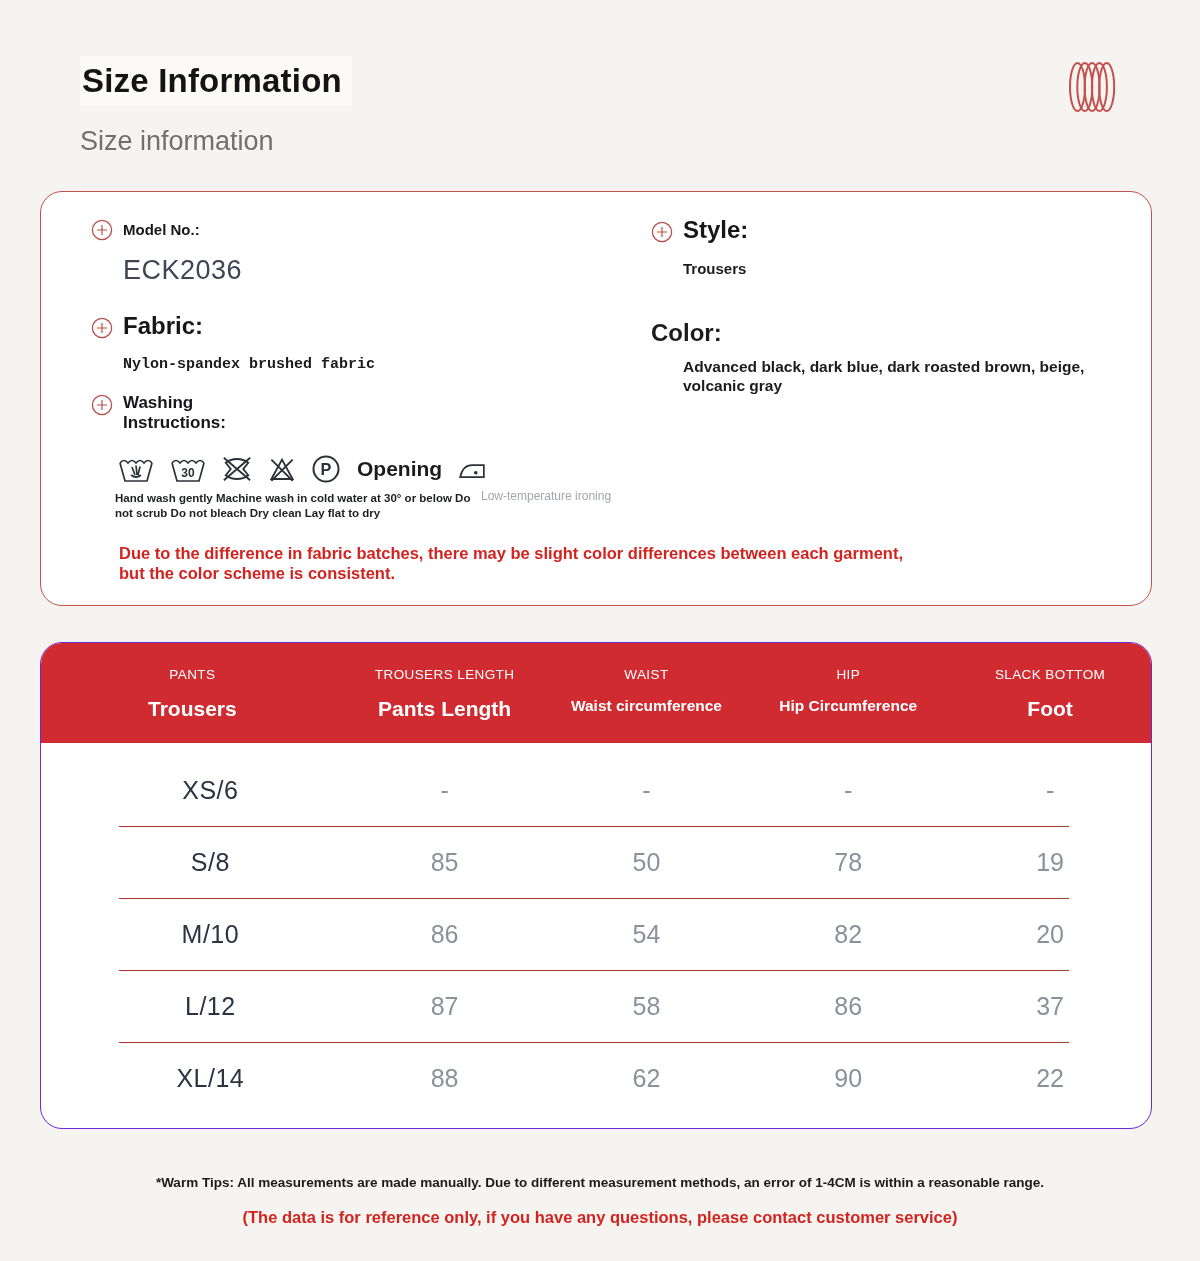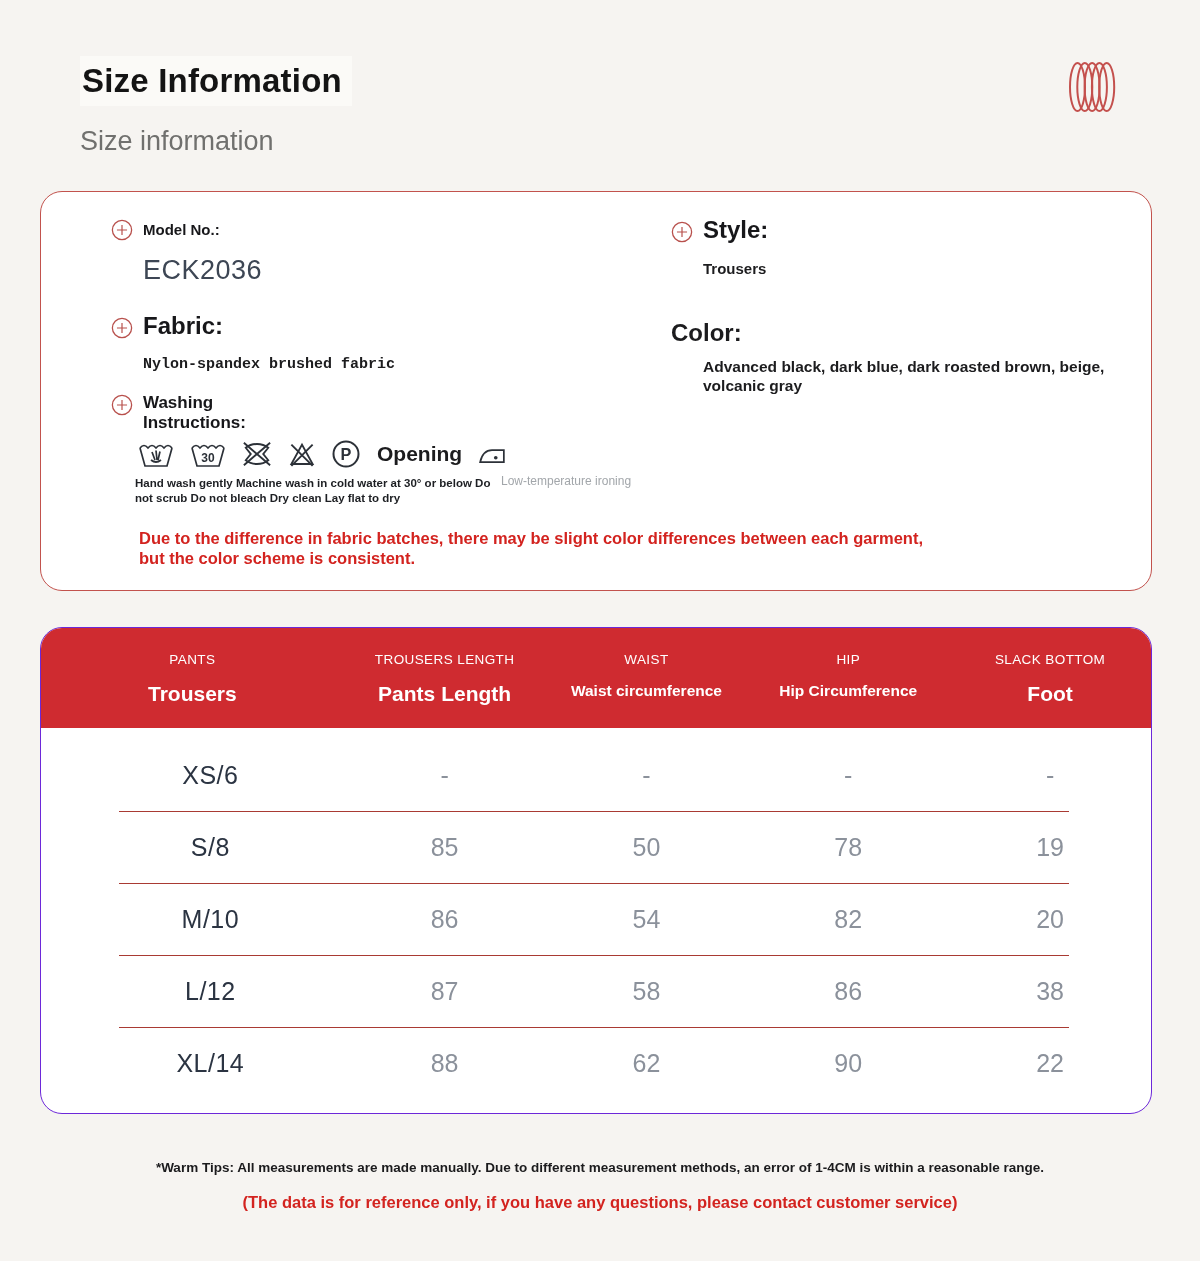--- a/index.html
+++ b/index.html
@@ -23,41 +23,41 @@
   }
   .page-subtitle { margin-top:20px; font-size:27px; color:#70706e; }
   .brand-logo { position:absolute; top:56px; right:84px; }
 
   
   .info-card {
     margin:34px 48px 0 40px;
     background:#ffffff;
     border:1px solid #c2524d;
     border-radius:22px;
-    padding:26px 30px 16px 70px;
+    padding:26px 30px 16px 50px;
     display:flex; flex-wrap:wrap;
   }
   .col-left { width:560px; }
   .col-right { flex:1; padding-top:2px; }
 
   .label-row { display:flex; align-items:flex-start; gap:10px; }
   .plus-icon { flex:0 0 auto; width:22px; height:22px; margin-top:1px; }
   .lbl { font-weight:bold; color:#17171a; }
   .lbl-sm  { font-size:15px; padding-top:3px; }
   .lbl-md  { font-size:17px; line-height:1.2; }
   .lbl-lg  { font-size:24px; margin-top:-4px; }
 
   .model-value { margin:14px 0 0 32px; font-size:27px; color:#3d4654; letter-spacing:0.5px; }
   .fabric-block { margin-top:30px; }
   .fabric-line1 { margin:16px 0 0 32px; font-size:15px; font-weight:bold;font-family:Liberation Mono, monospace; }
   .fabric-line2 { margin:14px 0 0 32px; font-size:15px; font-weight:bold; background:#fcfbf9; display:inline-block; padding:2px 4px 2px 0; }
 
   .washing-block { margin-top:20px; position:relative; }
   .washing-label { width:140px; }
-  .icons-row { display:flex; align-items:center; gap:14px; margin:2px 0 0 26px; height:36px;text-align:center; }
+  .icons-row { display:flex; align-items:center; gap:14px; margin:17px 0 0 26px; height:36px;text-align:center; }
   .care-icon { flex:0 0 auto; }
   .opening-label { font-size:21px; font-weight:bold; margin:0 2px; }
   .washing-caption { margin:4px 0 0 24px; width:356px; font-size:11.5px; font-weight:bold; line-height:1.35; color:#1d1f23; }
   .ironing-note { position:absolute; left:390px; bottom:19px; font-size:12px; color:#a2a6aa; }
 
   .style-block { }
   .style-value { margin:16px 0 0 32px; font-size:15px; font-weight:bold; }
   .weight-block { margin-top:36px; }
   .weight-value { margin:20px 0 0 32px; font-size:15px; font-weight:bold; }
   .color-block { margin-top:42px; }
@@ -282,21 +282,21 @@
       <div class="val-cell">54</div>
       <div class="val-cell">82</div>
       <div class="val-cell">20</div>
     </div>
     <div class="row-sep"></div>
     <div class="trow">
       <div class="size-cell">L/12</div>
       <div class="val-cell">87</div>
       <div class="val-cell">58</div>
       <div class="val-cell">86</div>
-      <div class="val-cell">38</div>
+      <div class="val-cell">37</div>
     </div>
     <div class="row-sep"></div>
     <div class="trow">
       <div class="size-cell">XL/14</div>
       <div class="val-cell">88</div>
       <div class="val-cell">62</div>
       <div class="val-cell">90</div>
       <div class="val-cell">22</div>
     </div>
   </div>

